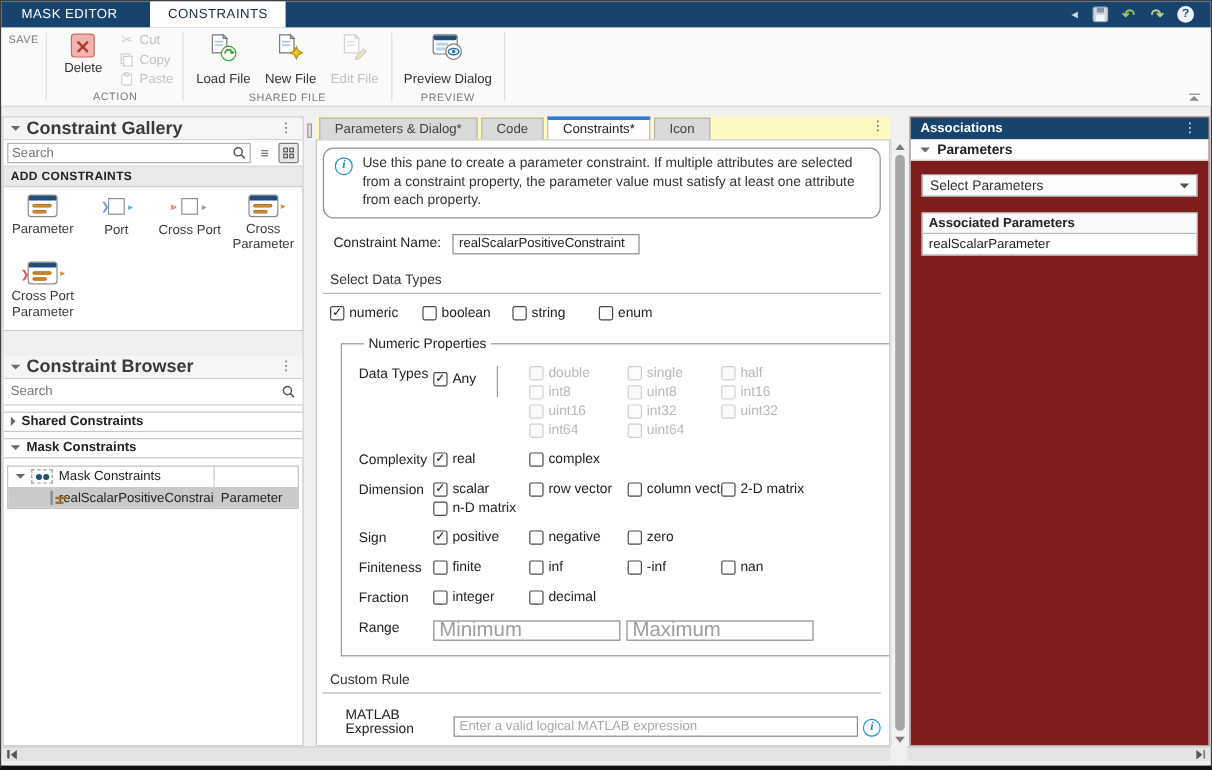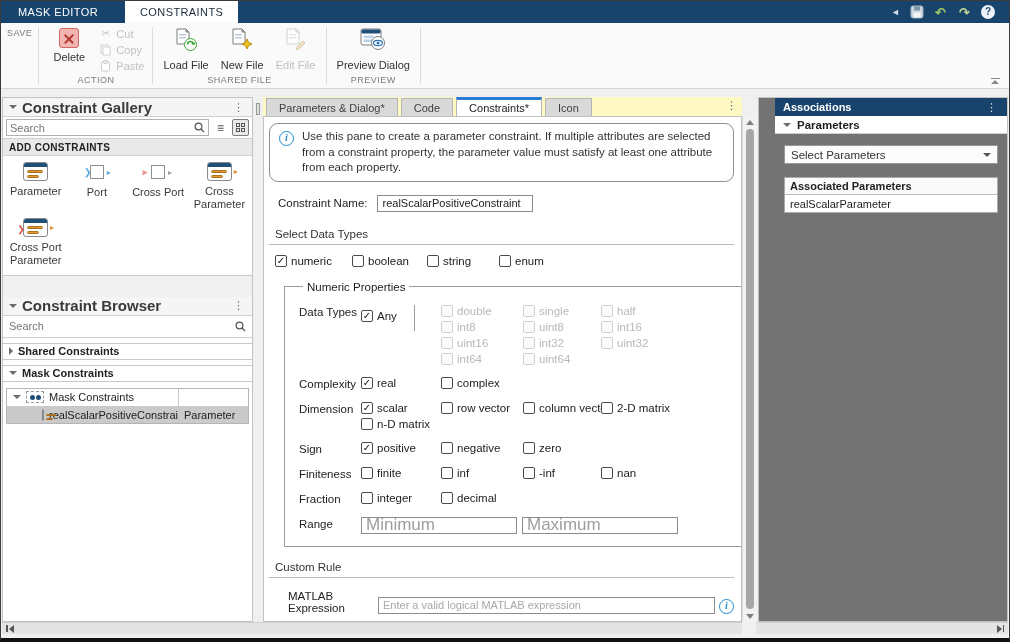--- a/index.html
+++ b/index.html
@@ -144,21 +144,21 @@
   .vthumb{ flex:1; width:8px; background:#a6a6a6; border-radius:4px; margin:1px 0; }
   .hstrip{ position:absolute; bottom:4px; height:12px; background:#e4e4e4; border-top:1px solid #cfcfcf; display:flex; align-items:center; }
   .hstrip.lefts{ left:1px; width:740px; padding-left:4px; }
   .hstrip.rights{ left:755px; right:1px; justify-content:flex-end; padding-right:4px; }
   .hs-ico{ display:flex; align-items:center; gap:1px; }
   .hs-ico .bar{ width:1.5px; height:7px; background:#555; }
   .tri-l{ width:0;height:0;border-top:4px solid transparent;border-bottom:4px solid transparent;border-right:5px solid #555; }
   .tri-r{ width:0;height:0;border-top:4px solid transparent;border-bottom:4px solid transparent;border-left:5px solid #555; }
 
   
-  .right-panel{ position:absolute; left:757px; top:96px; right:1px; bottom:16px; background:#737373; border:1px solid #c3c3c3;padding-left:16px; }
+  .right-panel{ position:absolute; left:757px; top:96px; right:1px; bottom:16px; background:#7f1d1d; border:1px solid #c3c3c3; }
   .assoc-hdr{ height:18px; background:#17436d; display:flex; align-items:center; padding:0 8px; }
   .assoc-hdr .ph-title{ color:#fff; font-size:11px; font-weight:bold; }
   .paramrow{ height:18px; background:#fff; border-bottom:1px solid #cfcfcf; display:flex; align-items:center; gap:6px; padding:0 8px; font-size:11.5px; font-weight:bold; color:#222; }
   .dropdown{ margin:11px 9px 0 9px; height:19px; border:1px solid #999; background:#fcfcfc; display:flex; align-items:center; padding:0 6px; font-size:11.5px; color:#333; }
   .dropdown .dd-arrow{ margin-left:auto; width:0;height:0;border-left:4px solid transparent;border-right:4px solid transparent;border-top:4px solid #555; }
   .assoc-table{ margin:13px 9px 0 9px; border:1px solid #aaa; background:#fff; }
   .assoc-table .th{ height:17px; display:flex; align-items:center; padding:0 5px; font-size:11px; font-weight:bold; color:#222; border-bottom:1px solid #bbb; background:#fafafa; }
   .assoc-table .td{ height:17px; display:flex; align-items:center; padding:0 5px; font-size:11px; color:#222; }
 
   .mag svg{ display:block; }

